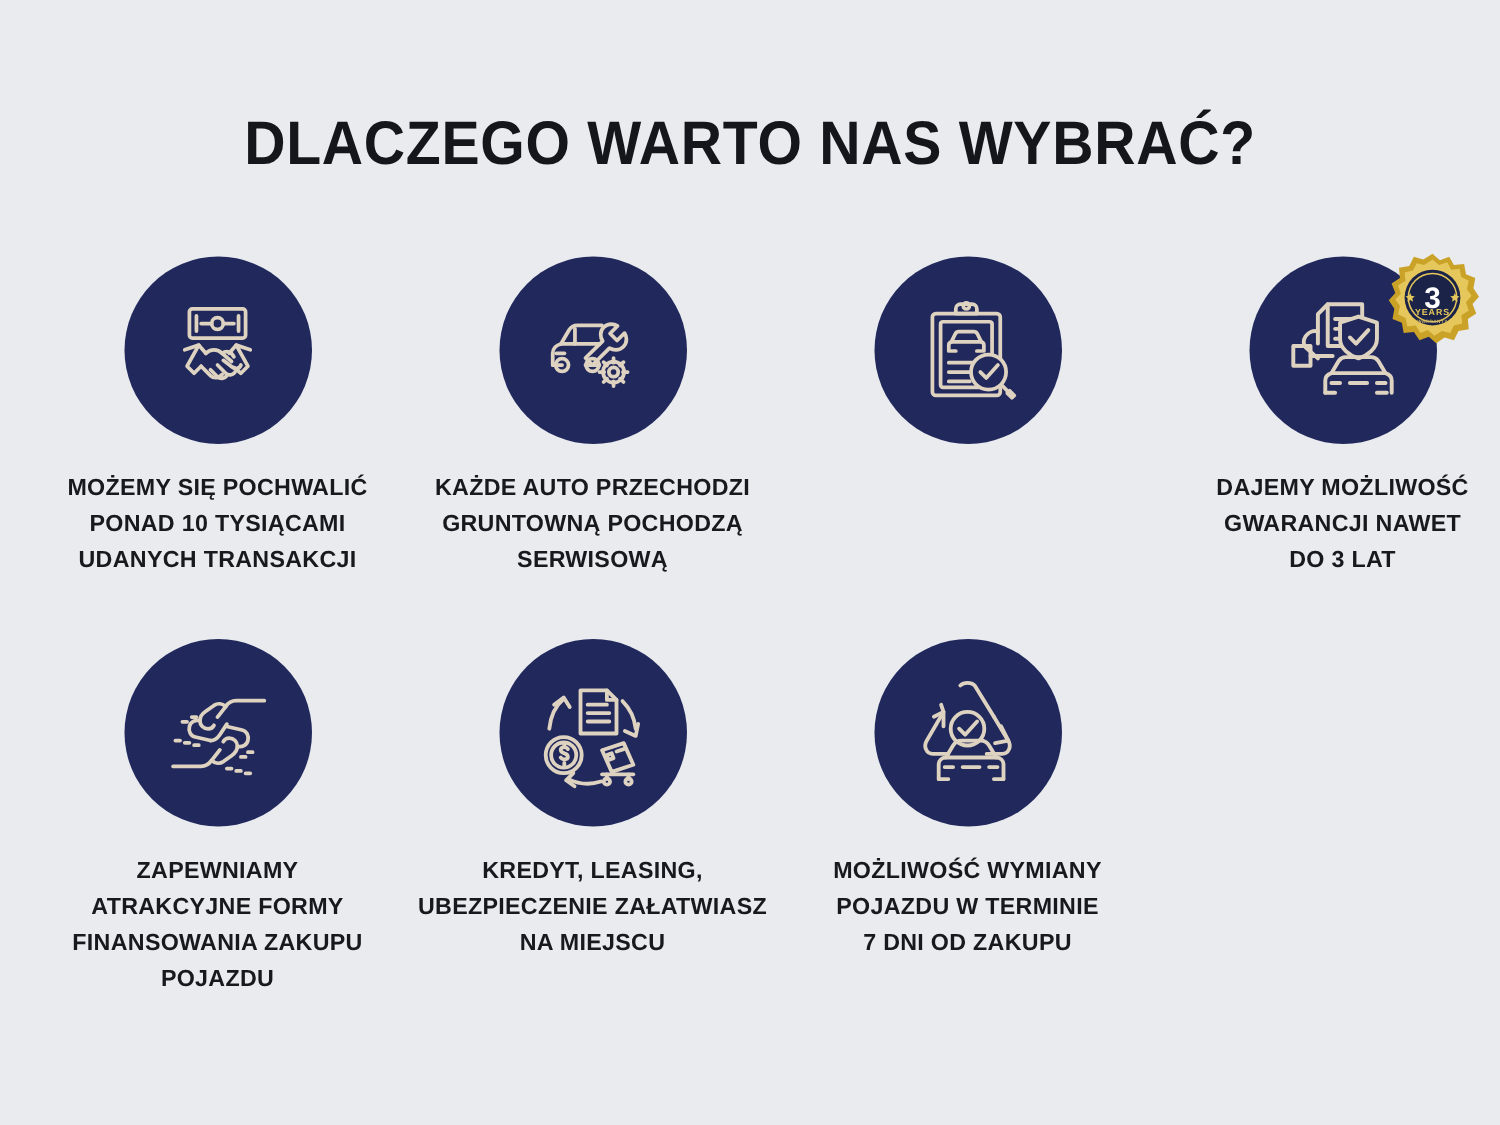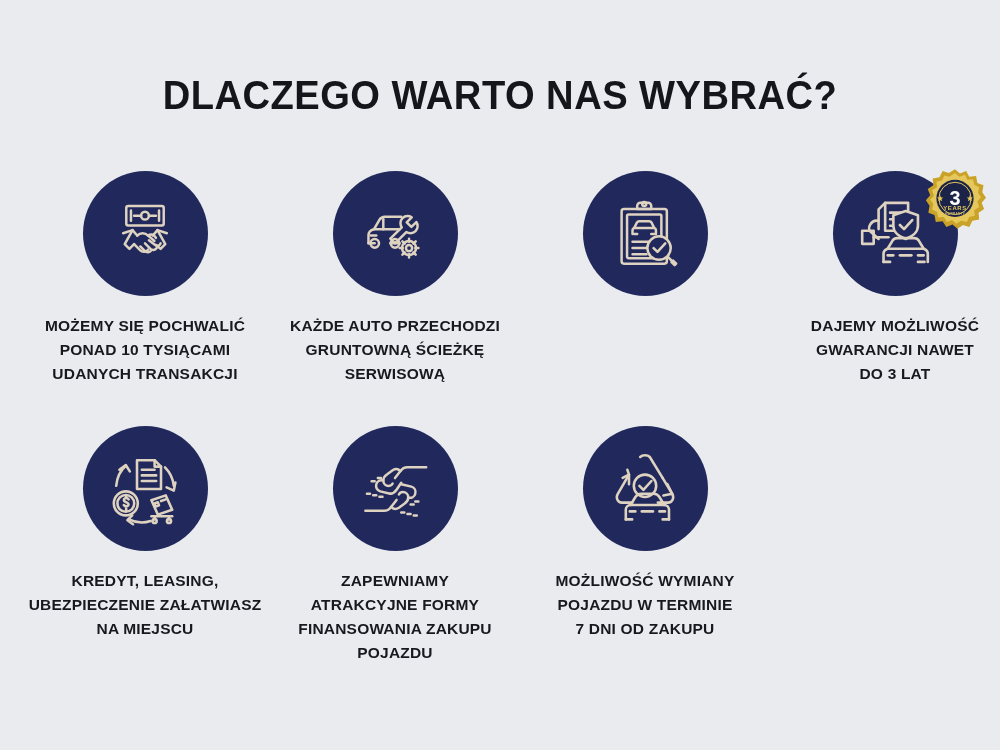--- a/index.html
+++ b/index.html
@@ -137,21 +137,21 @@
             <path d="M19 52 L26 52"></path>
             <path d="M66 27 C61 27, 57 31, 57 36 C57 38, 57.6 40, 58.7 41.6 L44 56 L50 62 L64.5 47.5 C66 48.4, 68 49, 70 49 C75 49, 79 45, 79 40 C79 38, 78.4 36.2, 77.4 34.7 L71 41 L65 35 L71.4 28.6 C69.8 27.6, 68 27, 66 27 Z"></path>
             <circle cx="68" cy="68" r="9"></circle>
             <circle cx="68" cy="68" r="4"></circle>
             <path d="M68 56 L68 60 M68 76 L68 80 M56 68 L60 68 M76 68 L80 68 M59.5 59.5 L62.4 62.4 M73.6 73.6 L76.5 76.5 M76.5 59.5 L73.6 62.4 M62.4 73.6 L59.5 76.5"></path>
           </svg>
           </span>
         </div>
       </div>
       <div class="caption">KAŻDE AUTO PRZECHODZI
-GRUNTOWNĄ ŚCIEŻKĘ
+GRUNTOWNĄ POCHODZĄ
 SERWISOWĄ</div>
     </div>
 
     <div class="cell">
       <div class="badge-wrap">
         <div class="circle">
           <span>
           <svg width="78" height="78" viewBox="0 0 100 100" fill="none" stroke="#ded2c0" stroke-width="3.2" stroke-linecap="round" stroke-linejoin="round">
             <rect x="20" y="18" width="58" height="70" rx="3"></rect>
             <rect x="27" y="25" width="44" height="56" rx="2"></rect>
@@ -205,20 +205,46 @@
               <text x="50" y="76" font-family="'Liberation Sans', sans-serif" font-size="5" font-weight="bold" fill="#c9b36a" text-anchor="middle" letter-spacing="0.5">WARRANTY</text>
               <path d="M26 44 L27.4 47.4 L31 47.7 L28.3 50.1 L29.1 53.6 L26 51.7 L22.9 53.6 L23.7 50.1 L21 47.7 L24.6 47.4 Z" fill="#e6c75c"></path>
               <path d="M74 44 L75.4 47.4 L79 47.7 L76.3 50.1 L77.1 53.6 L74 51.7 L70.9 53.6 L71.7 50.1 L69 47.7 L72.6 47.4 Z" fill="#e6c75c"></path>
             </g>
           </svg>
         </span>
       </div>
       <div class="caption">DAJEMY MOŻLIWOŚĆ
 GWARANCJI NAWET
 DO 3 LAT</div>
+    </div>
+
+    <div class="cell">
+      <div class="badge-wrap">
+        <div class="circle">
+          <span>
+          <svg width="78" height="78" viewBox="0 0 100 100" fill="none" stroke="#ded2c0" stroke-width="3.2" stroke-linecap="round" stroke-linejoin="round">
+            <path d="M90 22 L66 22 C62 22, 59 24, 57 27 L50 36"></path>
+            <path d="M57 27 C54 24, 50 24, 47 26 L40 31 C37 33, 35 36, 35 39 C35 43, 38 46, 42 46 C44 46, 46 45, 47 43"></path>
+            <path d="M35 39 C31 38, 27 40, 26 44 C25 48, 27 52, 31 53 L44 56"></path>
+            <path d="M44 56 C47 56, 50 54, 52 51 L58 42"></path>
+            <path d="M20 40 L24 40 M28 36 L32 36"></path>
+            <path d="M14 56 L18 56 M22 58 L26 58 M30 60 L34 60"></path>
+            <path d="M12 78 L36 78 C40 78, 43 76, 45 73 L52 64"></path>
+            <path d="M45 73 C48 76, 52 76, 55 74 L62 69 C65 67, 67 64, 67 61 C67 57, 64 54, 60 54 C58 54, 56 55, 55 57"></path>
+            <path d="M67 61 C71 62, 75 60, 76 56 C77 52, 75 48, 71 47 L58 44"></path>
+            <path d="M58 80 L62 80 M66 82 L70 82 M74 84 L78 84"></path>
+            <path d="M76 66 L80 66 M70 70 L74 70"></path>
+          </svg>
+          </span>
+        </div>
+      </div>
+      <div class="caption">ZAPEWNIAMY
+ATRAKCYJNE FORMY
+FINANSOWANIA ZAKUPU
+POJAZDU</div>
     </div>
 
     <div class="cell">
       <div class="badge-wrap">
         <div class="circle">
           <span>
           <svg width="80" height="80" viewBox="0 0 100 100" fill="none" stroke="#ded2c0" stroke-width="3.2" stroke-linecap="round" stroke-linejoin="round">
             <path d="M40 14 L62 14 L70 22 L70 50 L40 50 Z"></path>
             <path d="M62 14 L62 22 L70 22"></path>
             <path d="M46 26 L62 26 M46 33 L64 33 M46 40 L64 40"></path>
@@ -245,46 +271,20 @@
       </div>
       <div class="caption cap-wide">KREDYT, LEASING,
 UBEZPIECZENIE ZAŁATWIASZ
 NA MIEJSCU</div>
     </div>
 
     <div class="cell">
       <div class="badge-wrap">
         <div class="circle">
           <span>
-          <svg width="78" height="78" viewBox="0 0 100 100" fill="none" stroke="#ded2c0" stroke-width="3.2" stroke-linecap="round" stroke-linejoin="round">
-            <path d="M90 22 L66 22 C62 22, 59 24, 57 27 L50 36"></path>
-            <path d="M57 27 C54 24, 50 24, 47 26 L40 31 C37 33, 35 36, 35 39 C35 43, 38 46, 42 46 C44 46, 46 45, 47 43"></path>
-            <path d="M35 39 C31 38, 27 40, 26 44 C25 48, 27 52, 31 53 L44 56"></path>
-            <path d="M44 56 C47 56, 50 54, 52 51 L58 42"></path>
-            <path d="M20 40 L24 40 M28 36 L32 36"></path>
-            <path d="M14 56 L18 56 M22 58 L26 58 M30 60 L34 60"></path>
-            <path d="M12 78 L36 78 C40 78, 43 76, 45 73 L52 64"></path>
-            <path d="M45 73 C48 76, 52 76, 55 74 L62 69 C65 67, 67 64, 67 61 C67 57, 64 54, 60 54 C58 54, 56 55, 55 57"></path>
-            <path d="M67 61 C71 62, 75 60, 76 56 C77 52, 75 48, 71 47 L58 44"></path>
-            <path d="M58 80 L62 80 M66 82 L70 82 M74 84 L78 84"></path>
-            <path d="M76 66 L80 66 M70 70 L74 70"></path>
-          </svg>
-          </span>
-        </div>
-      </div>
-      <div class="caption">ZAPEWNIAMY
-ATRAKCYJNE FORMY
-FINANSOWANIA ZAKUPU
-POJAZDU</div>
-    </div>
-
-    <div class="cell">
-      <div class="badge-wrap">
-        <div class="circle">
-          <span>
           <svg width="80" height="80" viewBox="0 0 100 100" fill="none" stroke="#ded2c0" stroke-width="3.2" stroke-linecap="round" stroke-linejoin="round">
             <path d="M44 10 C47 7, 53 7, 56 10 L72 36"></path>
             <path d="M84 56 C87 61, 84 67, 79 67 L66 67"></path>
             <path d="M34 67 L21 67 C16 67, 13 61, 16 56 L30 32"></path>
             <path d="M72 36 L84 56"></path>
             <path d="M78 44 L84 56 L73 58"></path>
             <path d="M28 26 L30 32 L22 36 M30 32 L30 44"></path>
             <circle cx="50" cy="46" r="14" fill="#21295c"></circle>
             <path d="M43 46 L48 51 L58 40"></path>
             <path d="M26 88 L26 76 C26 72.5, 28.5 70, 32 70 L38 60 C39.5 57.5, 42 56, 45 56 L61 56 C64 56, 66.5 57.5, 68 60 L74 70 C77.5 70, 80 72.5, 80 76 L80 88"></path>

